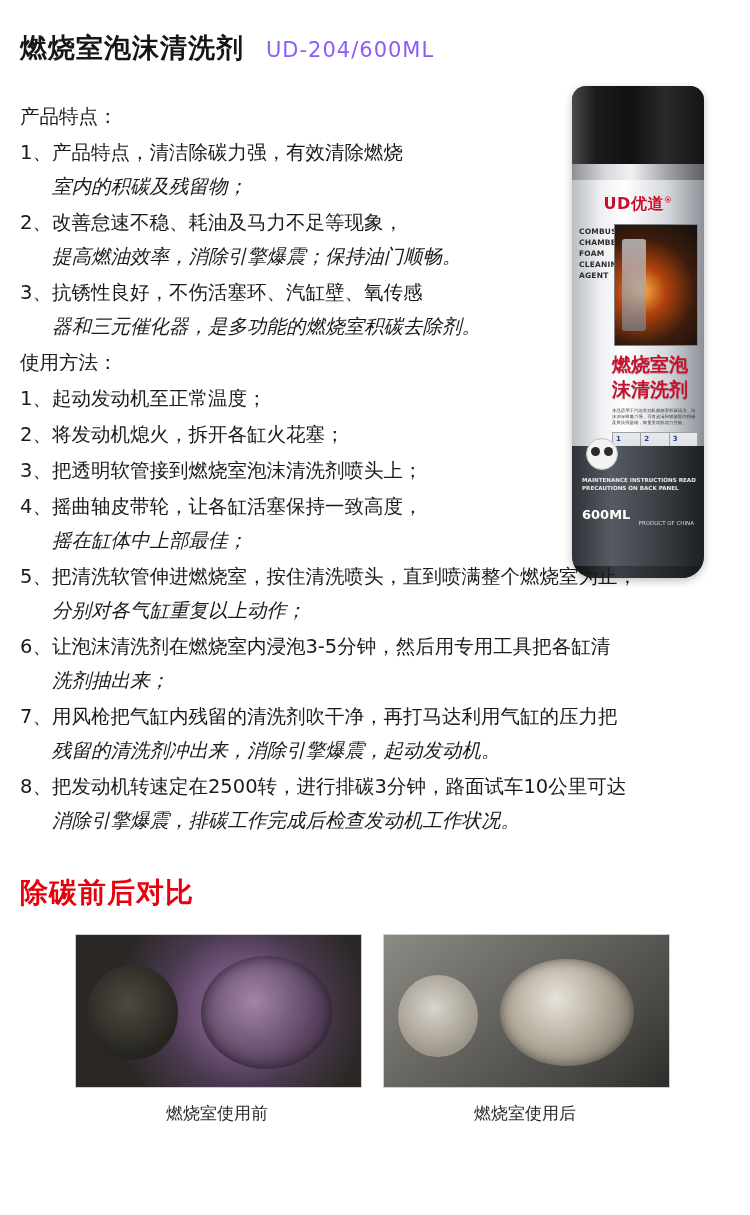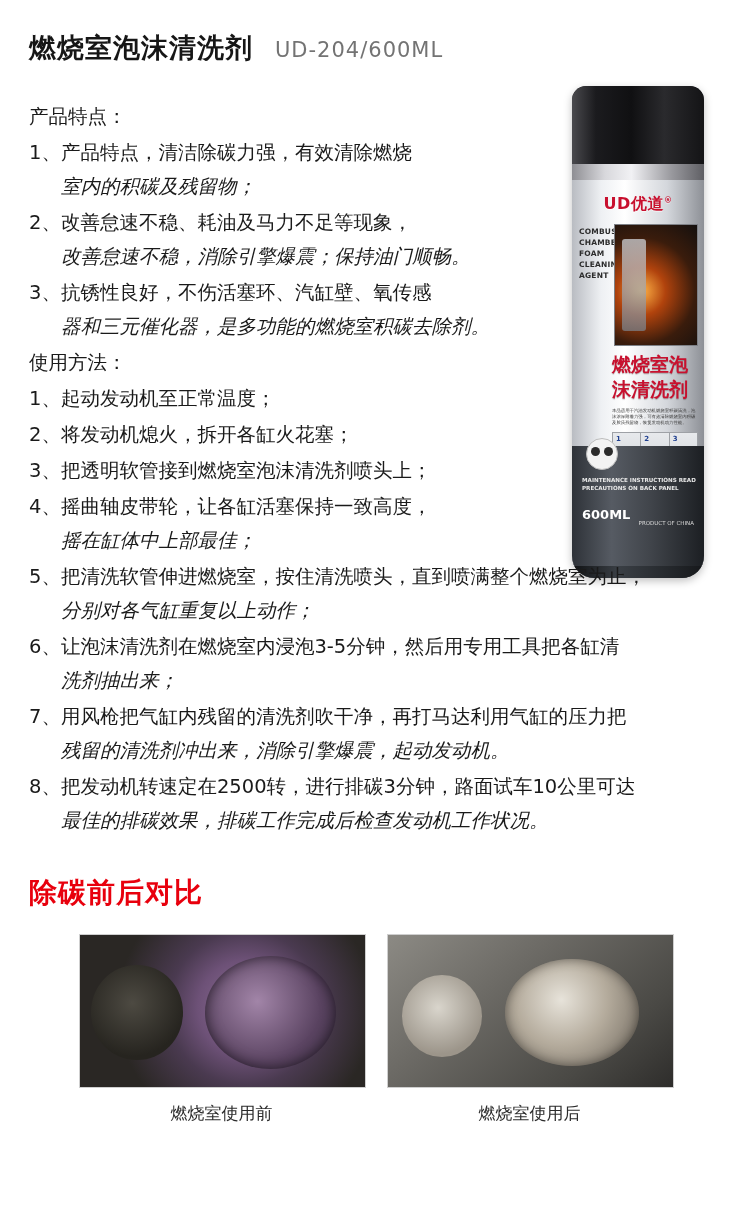--- a/index.html
+++ b/index.html
@@ -13,40 +13,40 @@
     position: relative;
     font-family: "DejaVu Sans", "Liberation Sans", sans-serif;
     color: #1a1a1a;
     overflow: hidden;
   }
   .page {
     position: relative;
     width: 750px;
     height: 962px;
     box-sizing: border-box;
-    padding: 22px 28px 0 29px;
+    padding: 22px 28px 0 20px;
   }
   
   .header {
     display: flex;
     align-items: baseline;
     gap: 22px;
     margin: 8px 0 0 0;
   }
   .header-title {
     font-size: 27px;
     font-weight: bold;
     letter-spacing: 1px;
     color: #161616;
   }
   .header-model {
     font-size: 21px;
     font-weight: normal;
     letter-spacing: 1px;
-    color: #737373;
+    color: #8b5cf6;
   }
   
   .content {
     position: relative;
     margin-top: 34px;
   }
   .section-label {
     font-size: 19.5px;
     line-height: 34px;
     color: #1a1a1a;
@@ -391,21 +391,21 @@
         <span class="li-num">1、</span>
         <span class="li-text">
           <span>产品特点，清洁除碳力强，有效清除燃烧</span>
           <span class="l2">室内的积碳及残留物；</span>
         </span>
       </li>
       <li class="list-item narrow">
         <span class="li-num">2、</span>
         <span class="li-text">
           <span>改善怠速不稳、耗油及马力不足等现象，</span>
-          <span class="l2">改善怠速不稳，消除引擎爆震；保持油门顺畅。</span>
+          <span class="l2">提高燃油效率，消除引擎爆震；保持油门顺畅。</span>
         </span>
       </li>
       <li class="list-item narrow">
         <span class="li-num">3、</span>
         <span class="li-text">
           <span>抗锈性良好，不伤活塞环、汽缸壁、氧传感</span>
           <span class="l2">器和三元催化器，是多功能的燃烧室积碳去除剂。</span>
         </span>
       </li>
     </ul>
@@ -455,21 +455,21 @@
         <span class="li-num">7、</span>
         <span class="li-text">
           <span>用风枪把气缸内残留的清洗剂吹干净，再打马达利用气缸的压力把</span>
           <span class="l2">残留的清洗剂冲出来，消除引擎爆震，起动发动机。</span>
         </span>
       </li>
       <li class="list-item full">
         <span class="li-num">8、</span>
         <span class="li-text">
           <span>把发动机转速定在2500转，进行排碳3分钟，路面试车10公里可达</span>
-          <span class="l2">最佳的排碳效果，排碳工作完成后检查发动机工作状况。</span>
+          <span class="l2">消除引擎爆震，排碳工作完成后检查发动机工作状况。</span>
         </span>
       </li>
     </ul>
 
     <div class="compare-title">除碳前后对比</div>
 
     <div class="compare-row">
       <div class="compare-cell">
         <div class="compare-img img-before"></div>
         <div class="compare-caption">燃烧室使用前</div>

